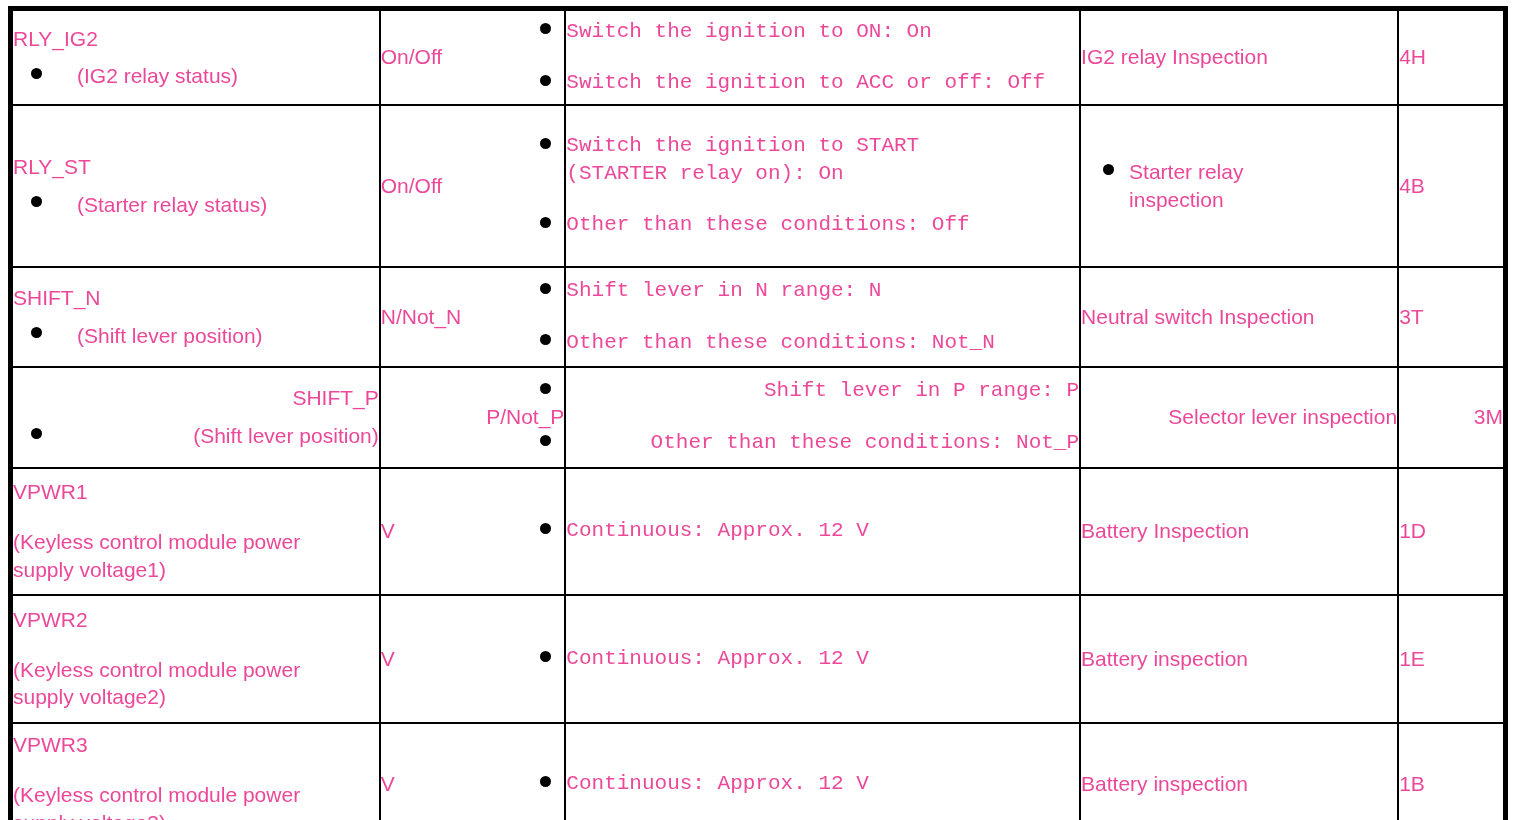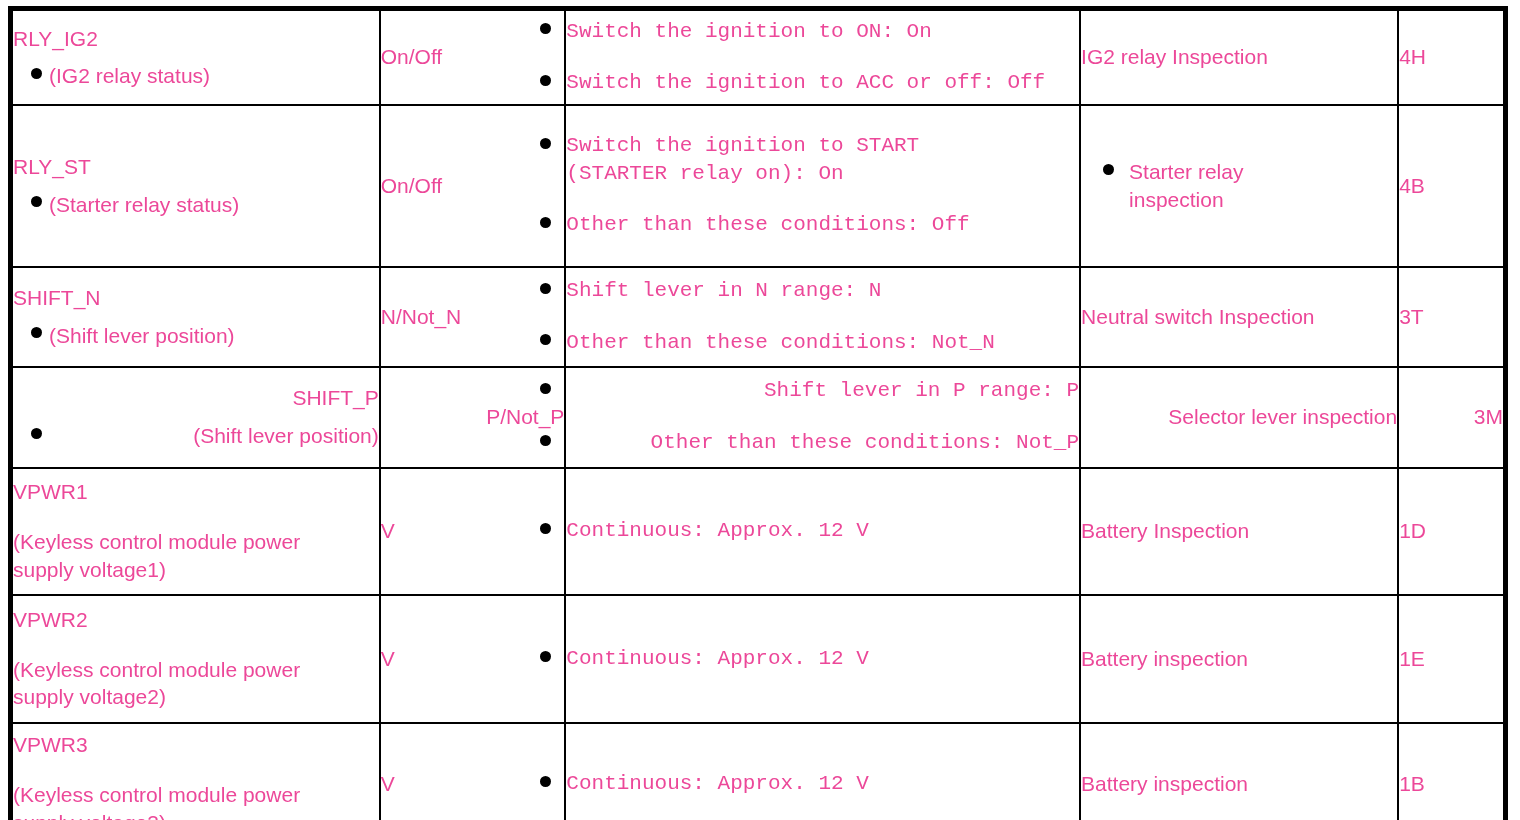--- a/index.html
+++ b/index.html
@@ -56,21 +56,21 @@
     padding: 8px 6px 10px 8px;
     vertical-align: middle;
   }
   .pid-name {
     display: block;
     white-space: nowrap;
   }
   .pid-sub {
     display: block;
     margin-top: 10px;
-    padding-left: 36px;
+    padding-left: 64px;
     position: relative;
   }
   .pid-paren {
     display: block;
     margin-top: 22px;
   }
 
   .cell-unit {
     padding: 6px 6px 6px 8px;
     vertical-align: middle;

